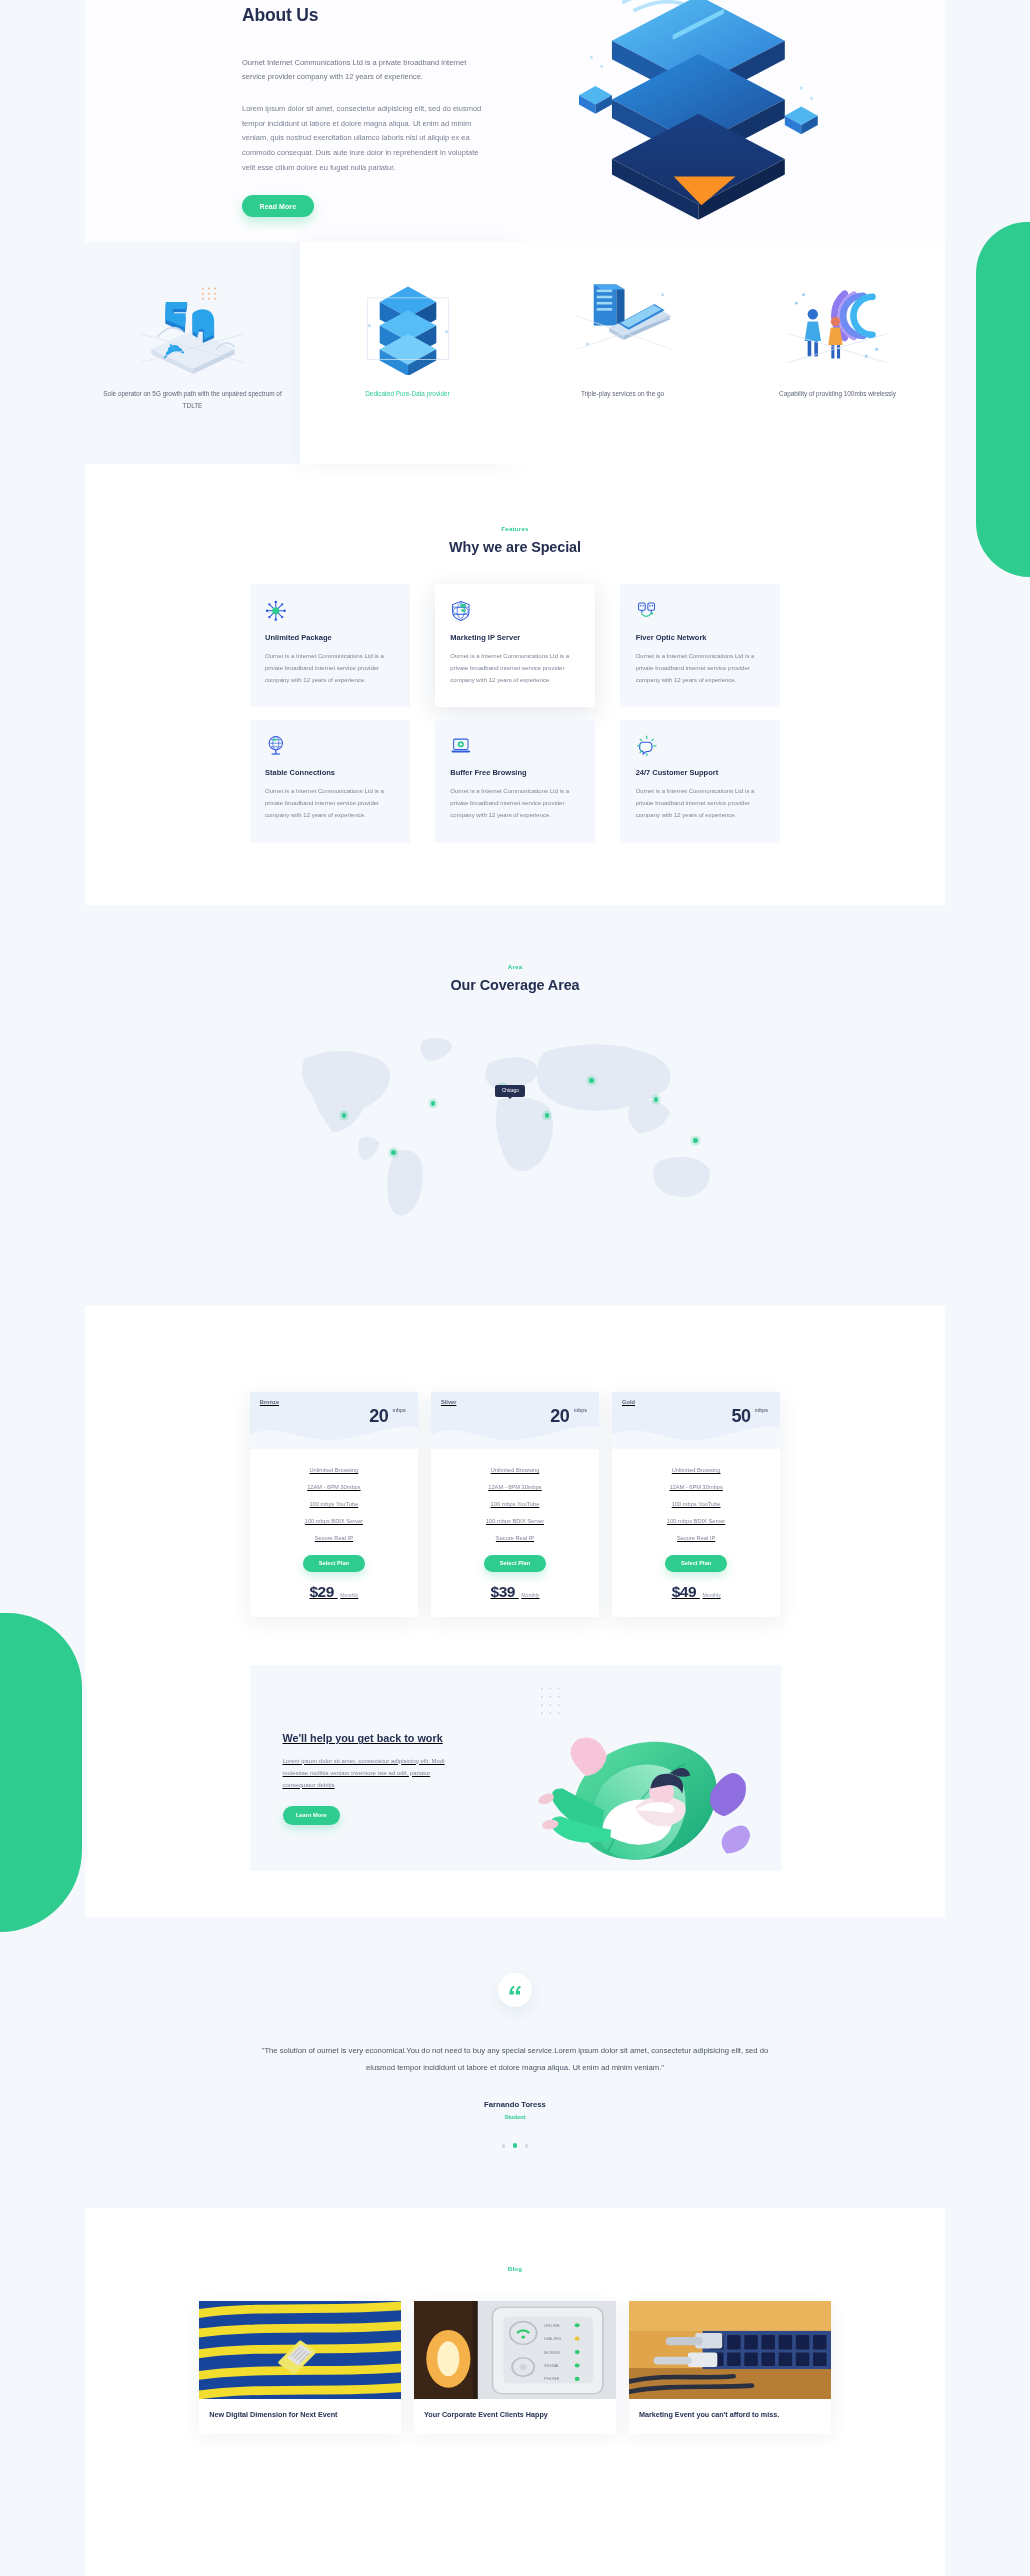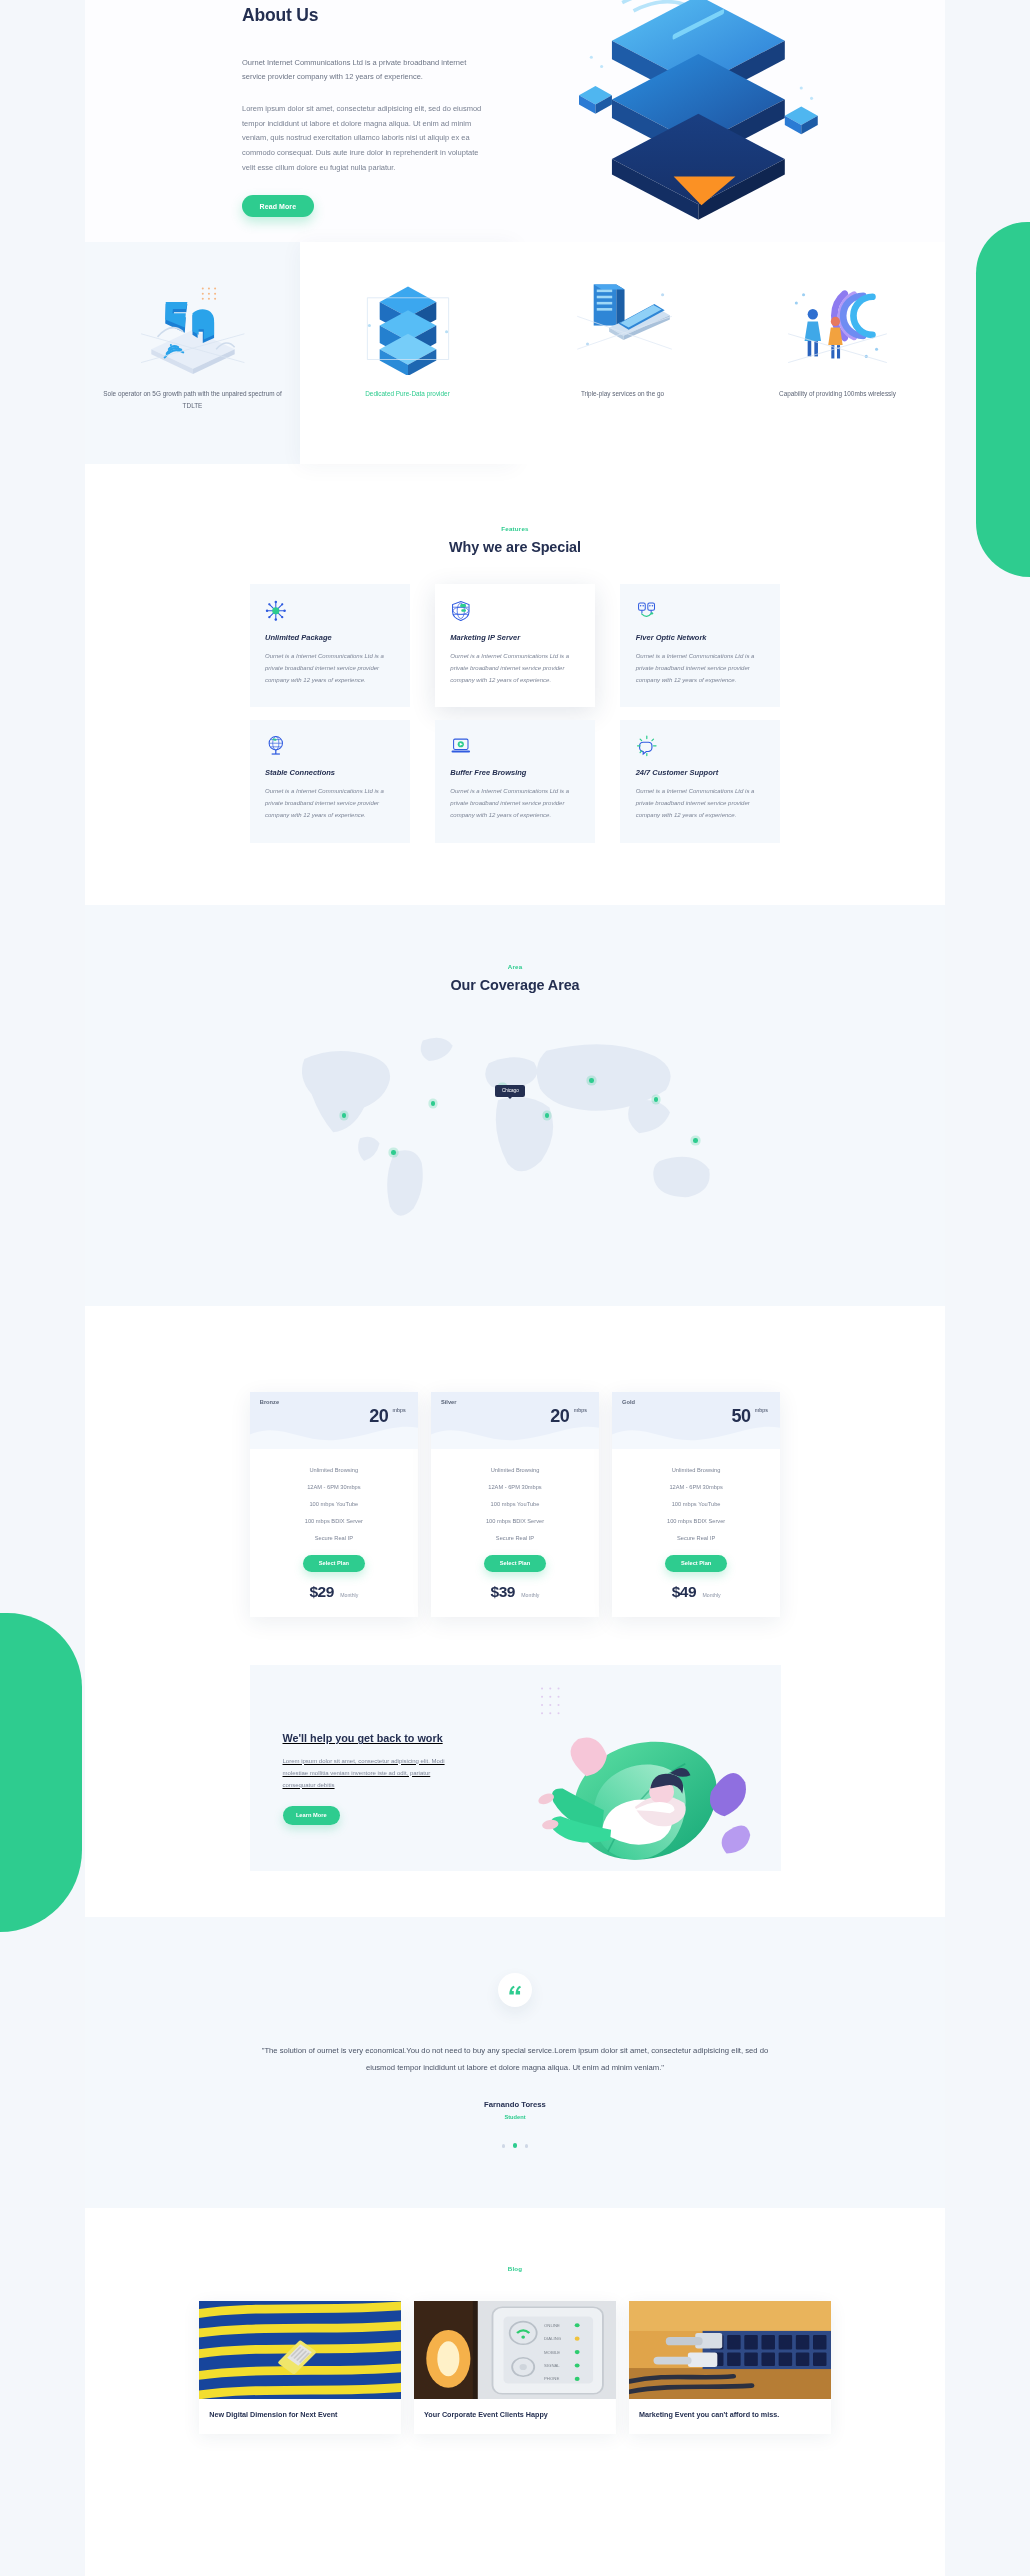--- a/index.html
+++ b/index.html
@@ -65,21 +65,21 @@
 
   
   .shead { text-align:center; }
   .sub { font-size:6.2px; color:#2ecc8f; font-weight:bold; letter-spacing:0.2px; }
   .h2 { font-size:14.4px; font-weight:bold; color:#242f51; margin-top:7.2px; letter-spacing:-0.1px; }
 
   
   .features { padding:61px 0 62px; background:#fff; }
   .fgrid {
     width:531px; margin:29px auto 0;
-    display:grid; grid-template-columns:repeat(3,1fr); gap:0 25px;font-style:italic;
+    display:grid; grid-template-columns:repeat(3,1fr); gap:0 25px;
   }
   .fcard { background:#f4f8fc; padding:15.5px 15.5px 17.5px; min-height:123px; }
   .fcard.pop { background:#ffffff; box-shadow:0 6.2px 24px rgba(28,50,90,.12); }
   .ficon { width:21.6px; height:21.6px; }
   .fttl { margin-top:11.3px; font-size:7.5px; font-weight:bold; color:#242f51; }
   .fdesc { margin-top:8.2px; font-size:6px; line-height:2.0; color:#7d8597; }
   .frow2 { margin-top:12.4px; }
 
   
   .coverage { background:#f4f8fc; padding:58px 0 77px; }
@@ -89,21 +89,21 @@
   .map-tip {
     position:absolute; background:#242f51; color:#fff; font-size:4.6px;
     padding:3.6px 6.7px; border-radius:2.1px; white-space:nowrap;
   }
   .map-tip:after{content:"";position:absolute;left:50%;margin-left:-2.6px;bottom:-2.6px;
     border-left:2.6px solid transparent;border-right:2.6px solid transparent;border-top:2.6px solid #242f51;}
 
   
   .pricing { background:#fff; padding:57px 0 31px; }
   .pgrid { width:531px; margin:29px auto 0; display:grid; grid-template-columns:repeat(3,1fr); gap:0 12.4px; }
-  .pcard { background:#fff; box-shadow:0 5.2px 20.6px rgba(30,50,90,.08); overflow:hidden; }
+  .pcard { background:#fff; box-shadow:0 5.2px 20.6px rgba(30,50,90,.08); overflow:hidden;text-decoration:underline; }
   .phead { position:relative; height:57px; background:#eaf0fa; padding:7.2px 10.3px 0; overflow:hidden; }
   .ptier { font-size:5.7px; color:#5a6478; font-weight:bold; }
   .pwave { position:absolute; left:0; right:0; bottom:0; height:32px; }
   .pspeedbox { position:absolute; right:30px; top:15.5px; text-align:right; }
   .pspeed { font-size:18px; font-weight:bold; color:#242f51; line-height:1; letter-spacing:-0.5px; display:inline-block; }
   .punit { font-size:5.4px; color:#3d4760; position:absolute; right:-17.5px; top:0px; }
   .pbody { padding:13.4px 10.3px 15.5px; text-align:center; }
   .pfeat { font-size:5.7px; color:#7d8597; line-height:1; padding:5.7px 0; }
   .pbtn {
     display:inline-block; margin-top:7.2px; background:#2ecc8f; color:#fff;

